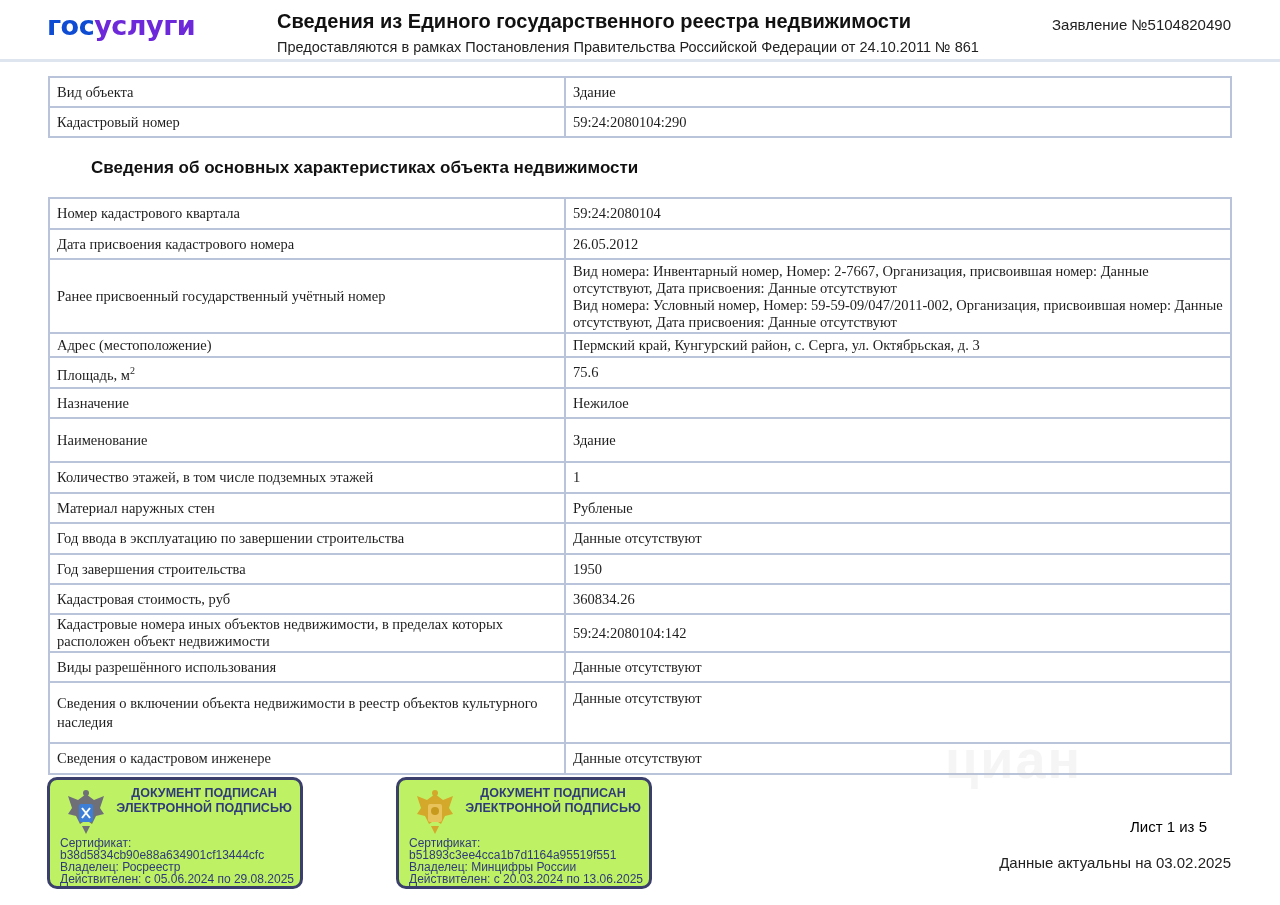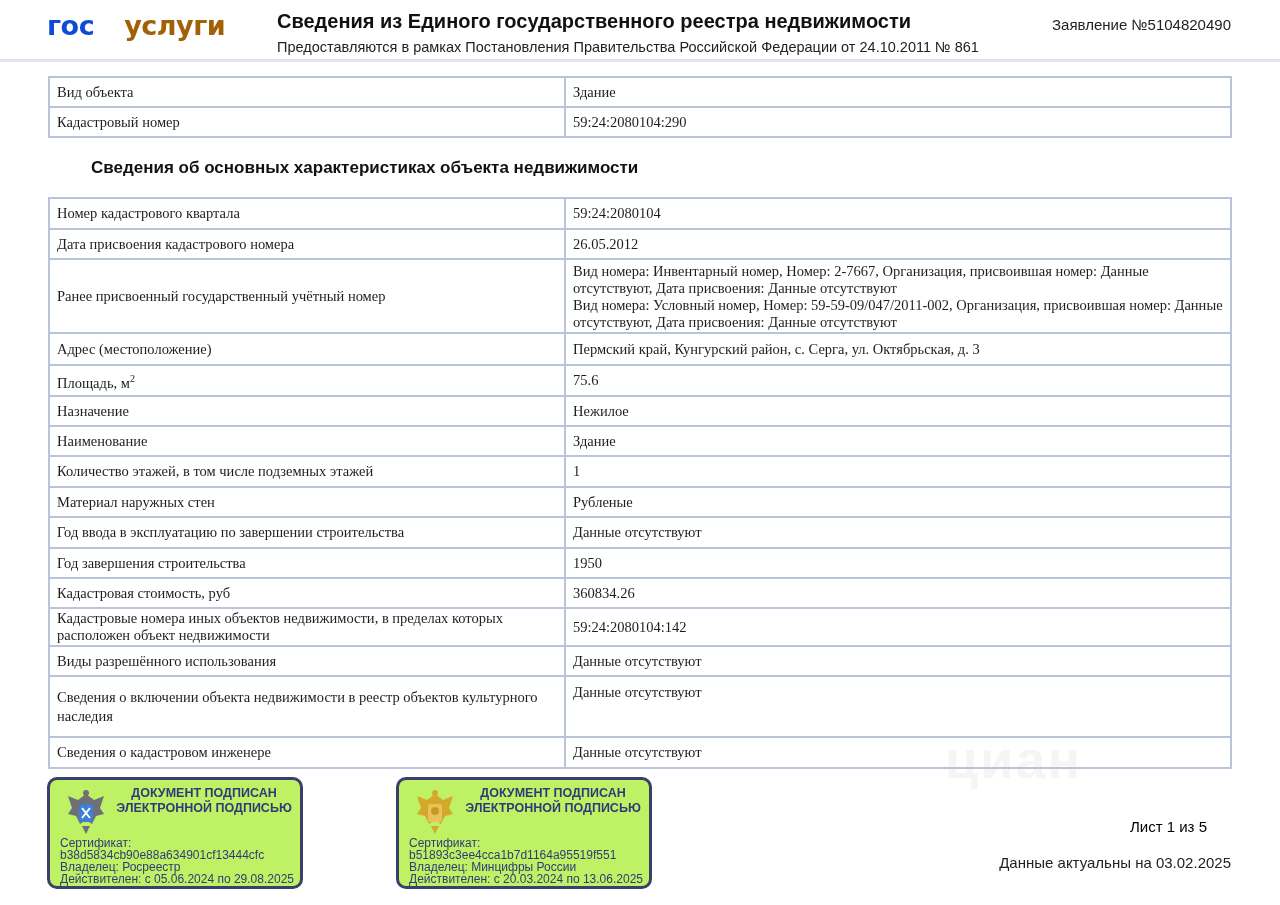--- a/index.html
+++ b/index.html
@@ -2,21 +2,21 @@
 <html><head>
 <meta charset="utf-8">
 <style>
   * { box-sizing: border-box; margin: 0; padding: 0; }
   html, body { width: 1280px; height: 905px; background: #ffffff; overflow: hidden; }
   body { font-family: "Liberation Sans", sans-serif; color: #1a1a1a; position: relative; }
 
   .header { position: absolute; left: 0; top: 0; width: 1280px; height: 62px; border-bottom: 3px solid #dfe5ee; }
   .logo { position: absolute; left: 47px; top: 10px; font-family: "DejaVu Sans", sans-serif; font-weight: bold; font-size: 27px; letter-spacing: -0.5px; }
   .logo .gos { color: #0d4cd3; }
-  .logo .usl { color: #a16207; margin-left: 30px; }
+  .logo .usl { color: #6d28d9; }
   .doc-title { position: absolute; left: 277px; top: 10px; font-size: 20px; font-weight: bold; color: #111; }
   .doc-sub { position: absolute; left: 277px; top: 39px; font-size: 14.5px; color: #222; }
   .app-no { position: absolute; right: 49px; top: 16px; font-size: 15px; color: #222; }
 
   table.grid { position: absolute; left: 48px; border-collapse: collapse; font-size: 14.5px; color: #1e1e1e; }
   table.grid td { border: 2px solid #b9c4da; padding: 0 7px; vertical-align: middle; line-height: 19px; font-family: Liberation Serif, serif; }
   table.grid td.k { width: 516px; }
   table.grid td.v { width: 666px; }
   table.top { top: 76px; }
   table.top tr { height: 30px; }
@@ -71,33 +71,33 @@
     <td class="k">Дата присвоения кадастрового номера</td>
     <td class="v">26.05.2012</td>
   </tr>
   <tr style="height:74px">
     <td class="k">Ранее присвоенный государственный учётный номер</td>
     <td class="v" style="line-height:17px;padding-top:1px">
       <div>Вид номера: Инвентарный номер, Номер: 2-7667, Организация, присвоившая номер: Данные отсутствуют, Дата присвоения: Данные отсутствуют</div>
       <div>Вид номера: Условный номер, Номер: 59-59-09/047/2011-002, Организация, присвоившая номер: Данные отсутствуют, Дата присвоения: Данные отсутствуют</div>
     </td>
   </tr>
-  <tr style="height:32px">
+  <tr style="height:24px">
     <td class="k">Адрес (местоположение)</td>
     <td class="v">Пермский край, Кунгурский район, с. Серга, ул. Октябрьская, д. 3</td>
   </tr>
   <tr style="height:31px">
     <td class="k"><span>Площадь, м</span><sup style="font-size:10px">2</sup></td>
     <td class="v">75.6</td>
   </tr>
   <tr style="height:30px">
     <td class="k">Назначение</td>
     <td class="v">Нежилое</td>
   </tr>
-  <tr style="height:30px">
+  <tr style="height:44px">
     <td class="k">Наименование</td>
     <td class="v">Здание</td>
   </tr>
   <tr style="height:31px">
     <td class="k">Количество этажей, в том числе подземных этажей</td>
     <td class="v">1</td>
   </tr>
   <tr style="height:30px">
     <td class="k">Материал наружных стен</td>
     <td class="v">Рубленые</td>

